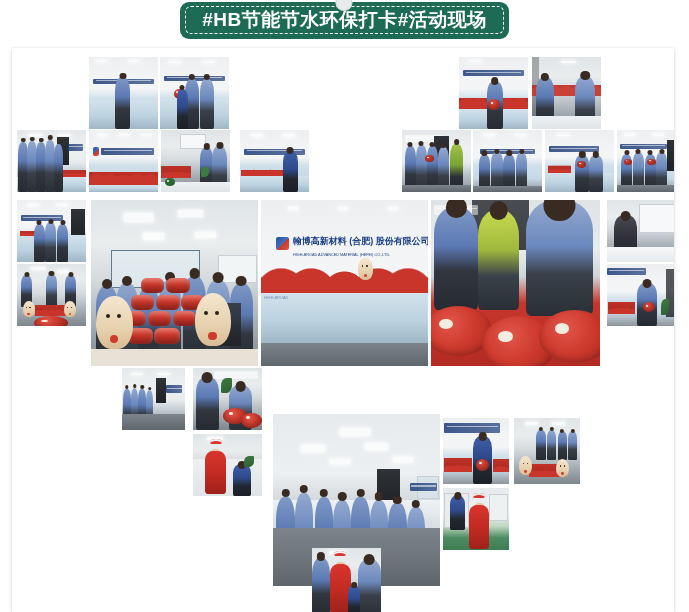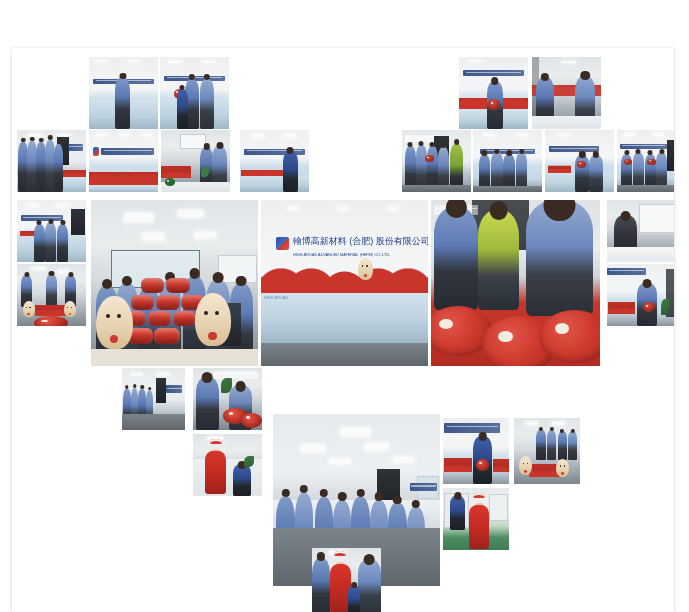--- a/index.html
+++ b/index.html
@@ -211,21 +211,21 @@
 
   
   .logo-sq {
     position: absolute;
     background: linear-gradient(135deg,#2b4f9e 0%, #3f6fc0 50%, #c8342a 51%, #e0584b 100%);
     border-radius: 2px;
   }
   .sign-cn {
     position: absolute;
     color: #1b3f86;
-    font-weight: normal;
+    font-weight: bold;
     white-space: nowrap;
     line-height: 1;
   }
   .sign-en {
     position: absolute;
     color: #1b3f86;
     white-space: nowrap;
     line-height: 1;
     transform: scaleX(.95);
     transform-origin: left center;
@@ -279,20 +279,26 @@
     position: absolute; left: 0; right: 0; bottom: 0;
     background: linear-gradient(180deg,#7d858c 0%, #5f666c 100%);
   }
   .blur { filter: blur(.35px); }
 </style>
 </head>
 <body>
 
 <div id="page">
 
+  <div class="banner-wrap">
+    <div class="banner">
+      <div class="banner-notch"></div>
+      <div class="banner-title">#HB节能节水环保打卡#活动现场</div>
+    </div>
+  </div>
 
   <div class="card">
 
     <div class="photo sc-wall-sign blur" style="left:77px;top:9px;width:69px;height:72px;" title="员工在公司logo墙前手持红色礼盒讲话" aria-label="员工在公司logo墙前手持红色礼盒讲话">
       <div class="ph-inner">
         <div class="lamp" style="left:10%;top:4%;width:16%;height:3%"></div>
         <div class="lamp" style="left:56%;top:4%;width:16%;height:3%"></div>
         <div class="sign-band" style="top:30%;height:7%"></div>
         <div class="counter" style="top:60%;bottom:0"></div>
         <div class="person p-blue" style="left:38%;width:22%;height:72%;">

